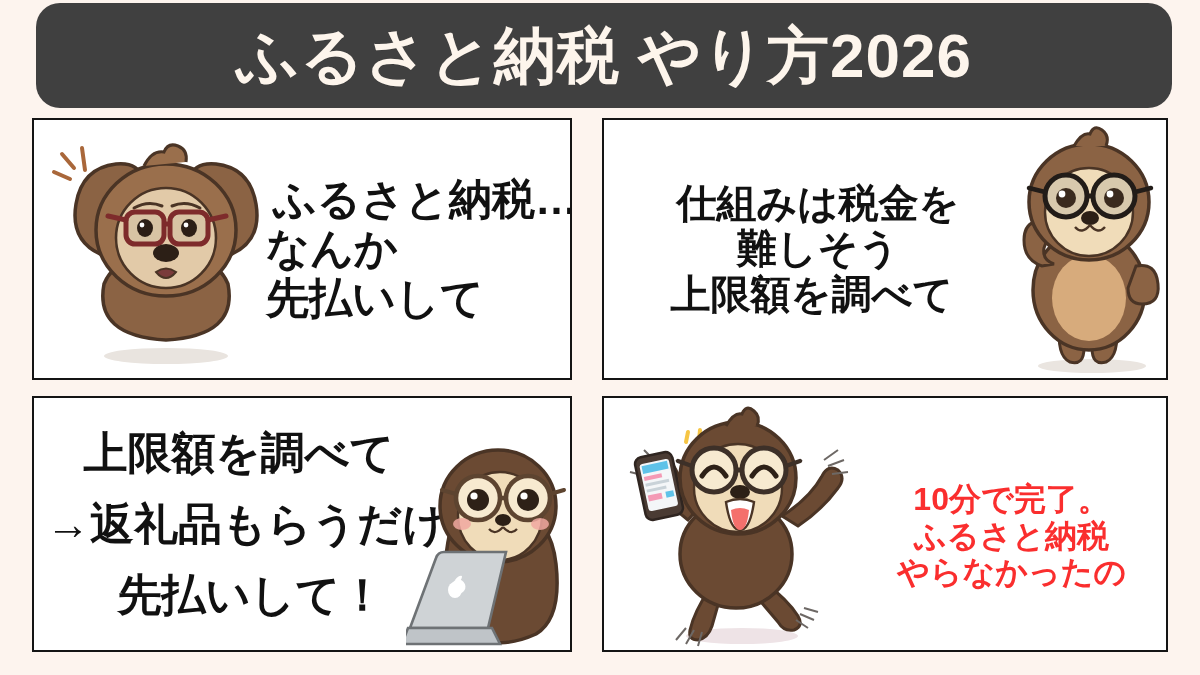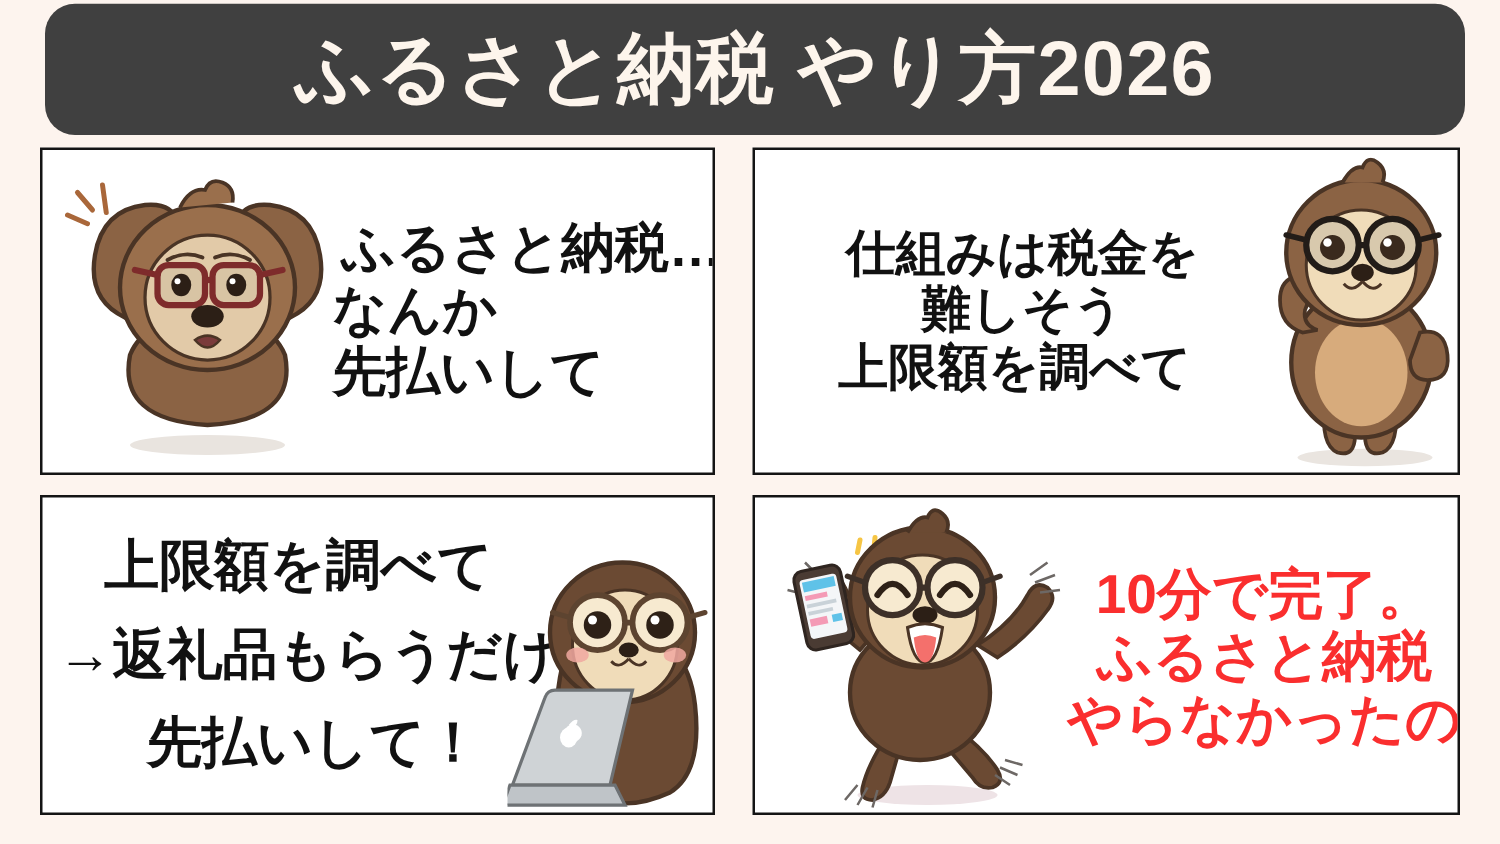--- a/index.html
+++ b/index.html
@@ -54,22 +54,22 @@
     align-items:center;font-size:40px;}
   #p2text .ln:nth-child(3){margin-left:-12px;}
 
   
   #p3text{left:10px;top:0;width:390px;height:100%;
     align-items:center;font-size:44px;gap:21px;}
   #p3text .ln:nth-child(2){align-self:flex-start;margin-left:2px;}
   #p3text .ln:nth-child(3){margin-left:24px;}
 
   
-  #p4text{left:255px;top:2px;width:305px;height:100%;
-    align-items:center;font-size:44px;color:#fa2e2e;}
+  #p4text{left:255px;top:12px;width:305px;height:100%;
+    align-items:center;font-size:32px;color:#fa2e2e;}
 
   
   .art{position:absolute;}
   #art1{left:14px;top:14px;width:230px;height:234px;}
   #art2{left:400px;top:6px;width:165px;height:250px;}
   #art3{left:372px;top:34px;width:170px;height:218px;}
   #art4{left:10px;top:6px;width:240px;height:244px;}
 
   .art svg{display:block;width:100%;height:100%;}
 </style>

